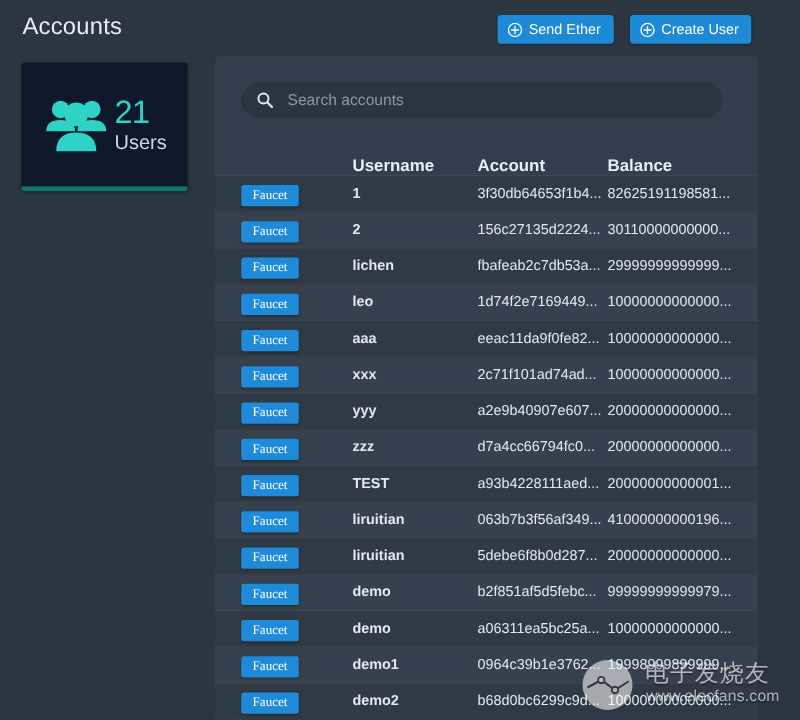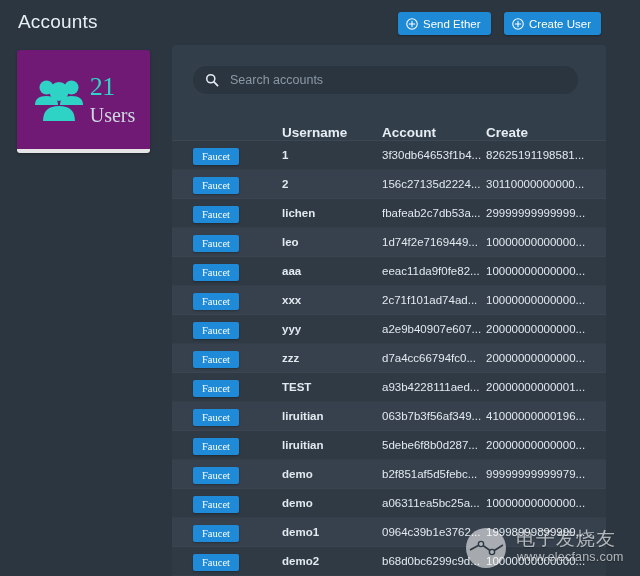--- a/index.html
+++ b/index.html
@@ -59,47 +59,46 @@
   .btn-send-ether { left: 398px; }
   .btn-create-user { left: 504px; }
 
   
   .stat-card {
     position: absolute;
     left: 17px;
     top: 50px;
     width: 133px;
     height: 103px;
-    background: #701a75;
+    background: #0f172a;
     border-radius: 3px;
-    border-bottom: 4px solid #e5e5e5;
+    border-bottom: 4px solid #0f766e;
     box-shadow: 0 1px 3px rgba(0,0,0,0.25);
     box-sizing: border-box;
-    font-family: Liberation Serif, serif;
   }
   .stat-inner {
     position: absolute;
     left: 0; top: 0;
     width: 133px;
     height: 99px;
     display: flex;
     align-items: center;
     justify-content: center;
     gap: 4px;
   }
   .stat-icon { width: 54px; height: 48px; flex: 0 0 auto; }
   .stat-text { display: flex; flex-direction: column; line-height: 1; }
   .stat-number {
     font-size: 26px;
     color: #2ed3c6;
     font-weight: 400;
     letter-spacing: -0.5px;
   }
   .stat-label {
-    font-size: 20px;
+    font-size: 16px;
     color: #cfd8e0;
     margin-top: 5px;
     font-weight: 400;
   }
 
   
   .panel {
     position: absolute;
     left: 172px;
     top: 45px;
@@ -280,21 +279,21 @@
       </svg>
     </span>
     <input class="search-input" type="text" placeholder="Search accounts" style="">
   </div>
 
   <div class="table">
     <div class="thead">
       <div class="c-action"></div>
       <div class="c-username th">Username</div>
       <div class="c-account th">Account</div>
-      <div class="c-balance th">Create</div>
+      <div class="c-balance th">Balance</div>
     </div>
     <div id="rows-container">
         <div class="row odd">
           <div class="c-action"><button class="faucet-btn">Faucet</button></div>
           <div class="c-username cell-text cell-bold">1</div>
           <div class="c-account cell-text">3f30db64653f1b4...</div>
           <div class="c-balance cell-text">82625191198581...</div>
         </div>
         <div class="row even">
           <div class="c-action"><button class="faucet-btn">Faucet</button></div>

